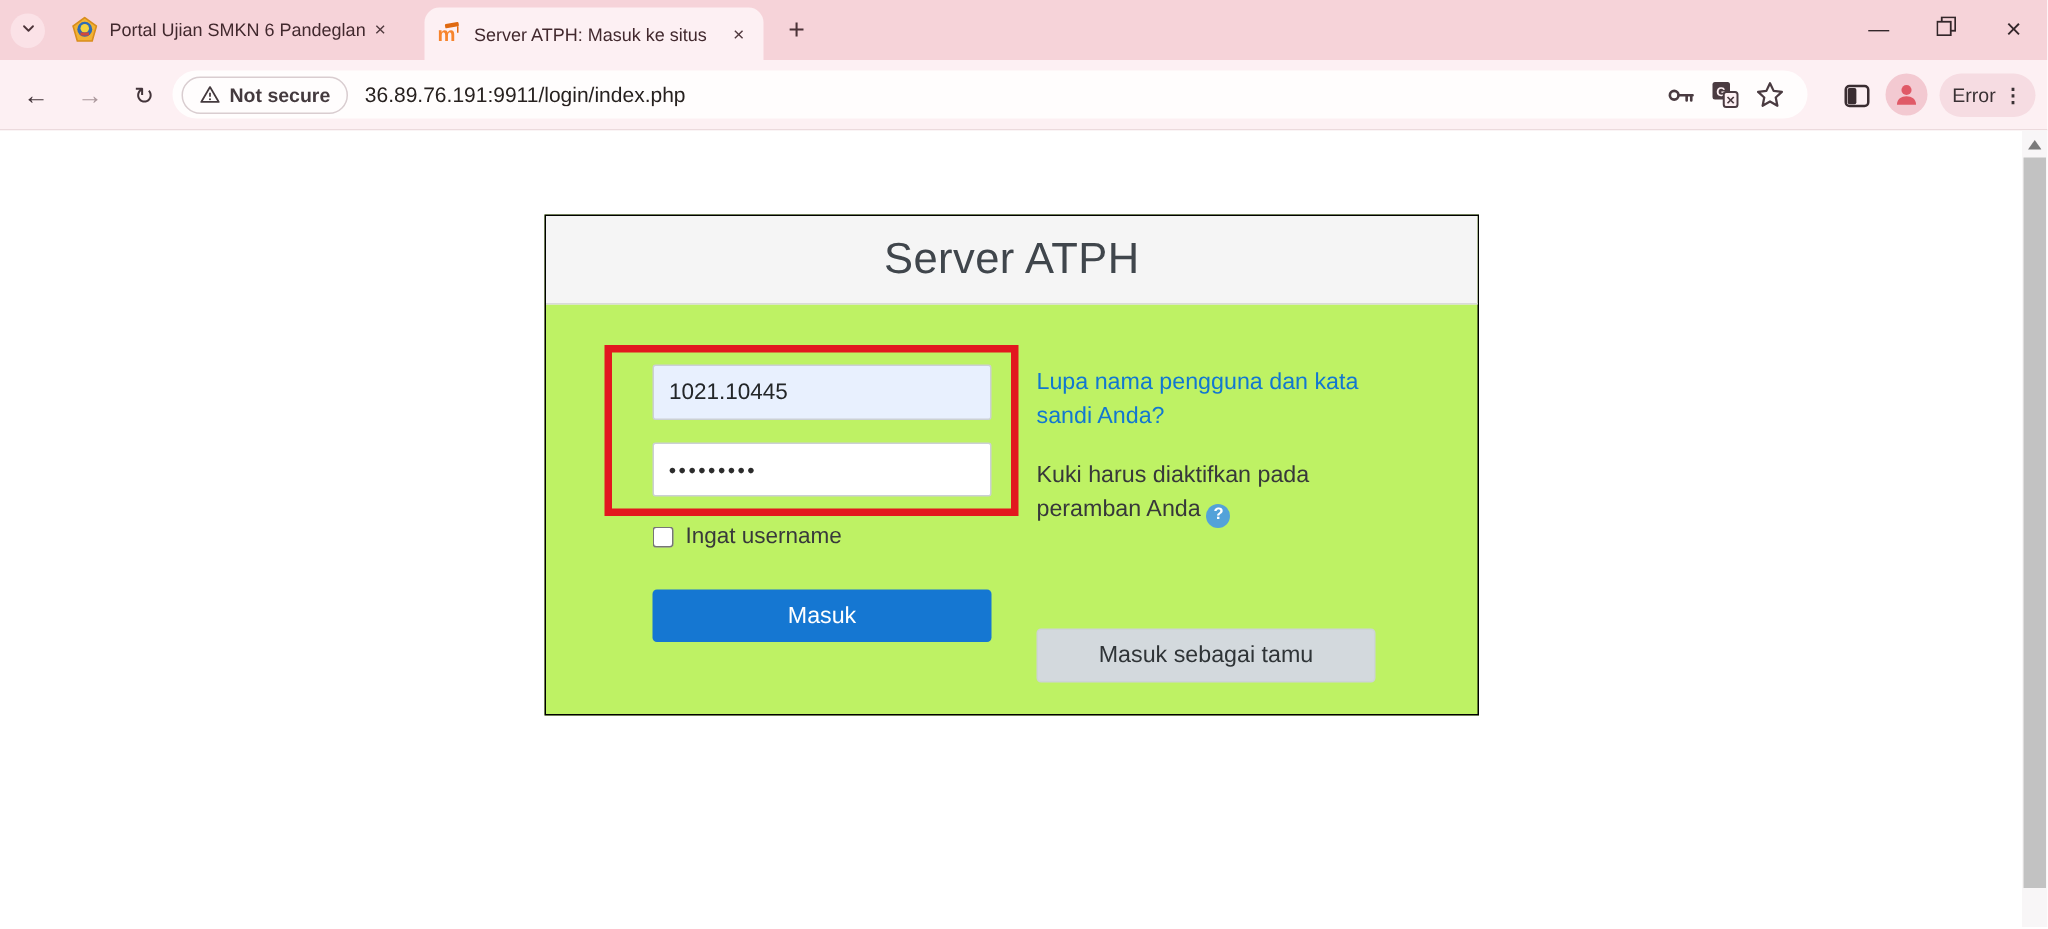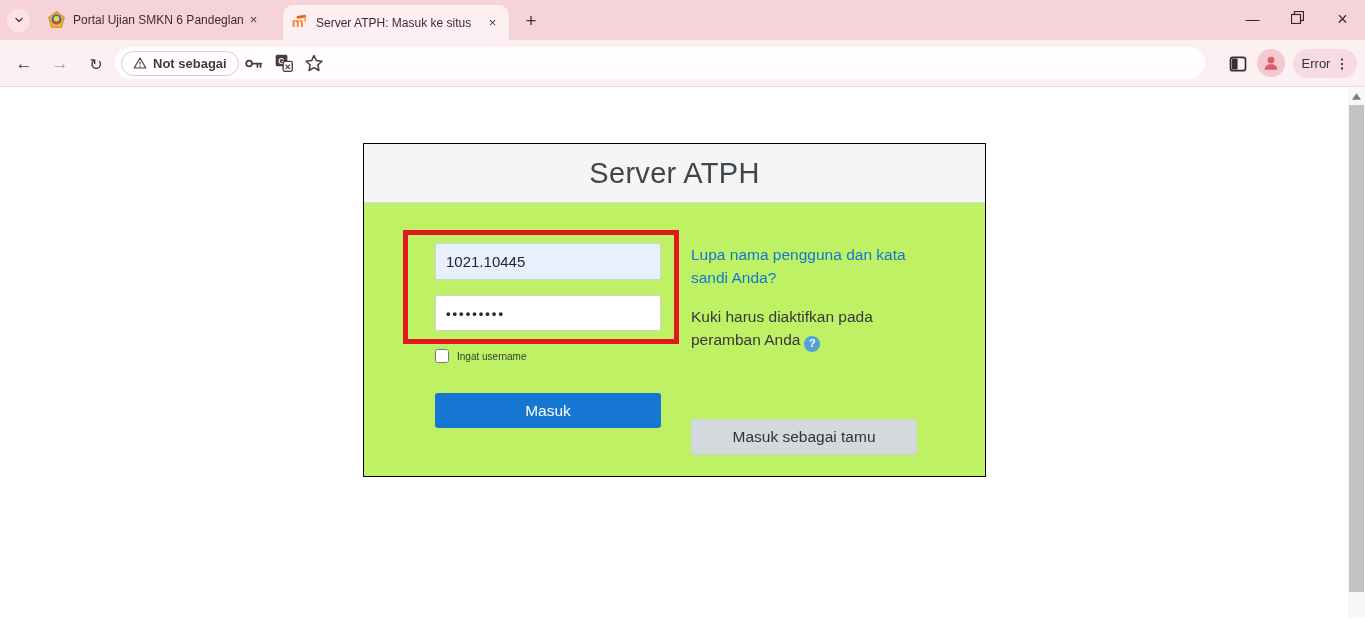--- a/index.html
+++ b/index.html
@@ -69,21 +69,21 @@
     border:5px solid #e2181f; pointer-events:none; }
 
   .field { position:absolute; left:71px; width:226px; border:1px solid #cbd0d4; border-radius:2px;
     padding:0 10px; font-size:15px; color:#232629; font-family:"Liberation Sans", sans-serif; outline:none; }
   .field-username { top:40px; height:37px; background:#e8f0fe; }
   .field-password { top:92px; height:36px; background:#fff; font-size:13px; font-weight:bold;
     letter-spacing:2px; color:#2c2c2c; }
 
   .remember-row { position:absolute; left:71px; top:146px; display:flex; align-items:center; gap:8px; }
   .remember-row input { width:14px; height:14px; cursor:pointer; }
-  .remember-label { font-size:10px; color:#38393b; }
+  .remember-label { font-size:15px; color:#38393b; }
 
   .btn-login { position:absolute; left:71px; top:190px; width:226px; height:35px; background:#1577d2;
     border:none; border-radius:3px; color:#fff; font-size:15.5px; font-family:"Liberation Sans", sans-serif; cursor:pointer; }
 
   .right-col-text { position:absolute; left:327px; width:224px; font-size:15.5px; line-height:23px; }
   .forgot-link { top:40px; color:#1277d1; cursor:pointer; text-decoration:none; display:block; }
   .cookies-text { top:102px; color:#37383a; }
   .guest-text { top:158px; color:#37383a; }
   .help-icon { display:inline-flex; width:16px; height:16px; border-radius:50%; background:#53a2d9;
     color:#fff; font-size:11px; font-weight:bold; align-items:center; justify-content:center;
@@ -156,22 +156,23 @@
 
     <div class="omnibox">
       <div class="security-chip">
         <span style="display:flex;">
           <svg width="14" height="14" viewBox="0 0 24 24">
               <path d="M12 3.5 22 20.5 H2 Z" fill="none" stroke="#443a3e" stroke-width="2" stroke-linejoin="round"></path>
               <line x1="12" y1="10" x2="12" y2="14.5" stroke="#443a3e" stroke-width="2"></line>
               <circle cx="12" cy="17.5" r="1.2" fill="#443a3e"></circle>
             </svg>
         </span>
-        <span>Not sebagai</span>
-      </div>
+        <span>Not secure</span>
+      </div>
+      <span class="url-text">36.89.76.191:9911/login/index.php</span>
 
       <div class="omni-icon">
         <svg width="21" height="21" viewBox="0 0 24 24">
             <circle cx="7" cy="12" r="3.3" fill="none" stroke="#4a3b41" stroke-width="2"></circle>
             <path d="M10.5 12 H21 M16.5 12 v4 M20 12 v4" fill="none" stroke="#4a3b41" stroke-width="2" stroke-linecap="round"></path>
           </svg>
       </div>
       <div class="omni-icon">
         <svg width="20" height="20" viewBox="0 0 24 24">
           <rect x="2" y="2" width="14" height="14" rx="2" fill="#4a3b41"></rect>

